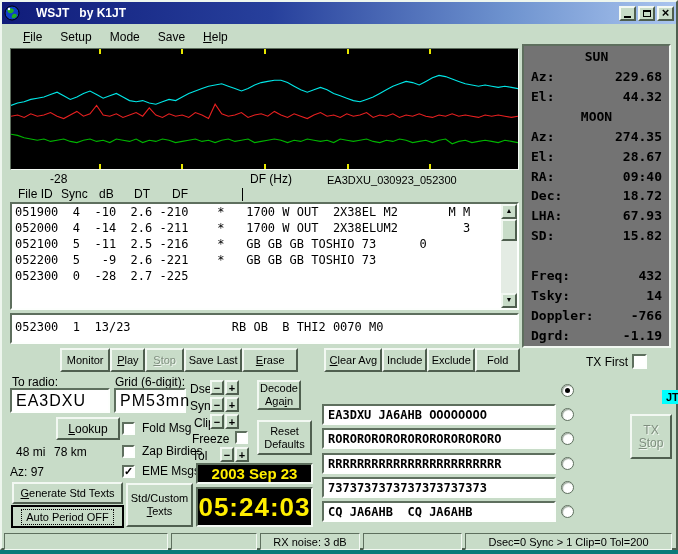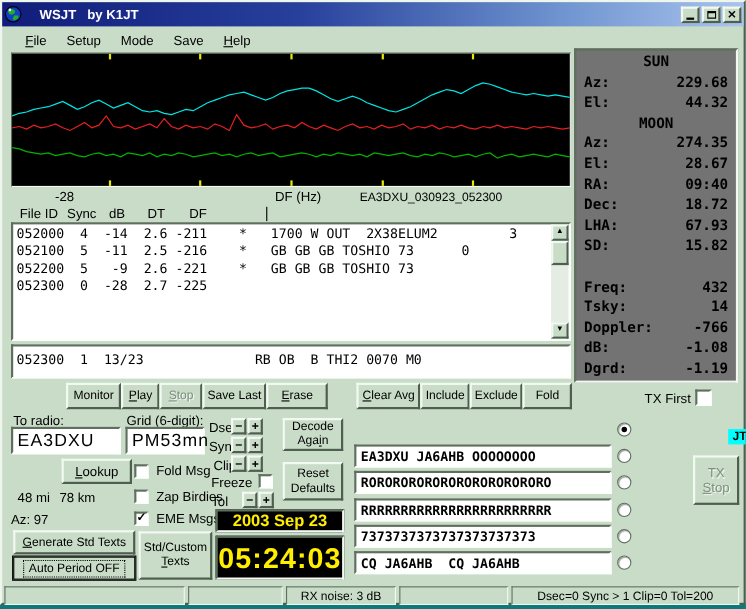--- a/index.html
+++ b/index.html
@@ -152,20 +152,21 @@
   <span class="tiny-label" style="left:325px;top:172px;">EA3DXU_030923_052300</span>
 
   <span class="small-label" style="left:16px;top:185px;">File ID</span>
   <span class="small-label" style="left:59px;top:185px;">Sync</span>
   <span class="small-label" style="left:97px;top:185px;">dB</span>
   <span class="small-label" style="left:132px;top:185px;">DT</span>
   <span class="small-label" style="left:170px;top:185px;">DF</span>
   <span class="caret" style="left:240px;top:186px;"></span>
 
   <div class="decode-box sunken-white">
+    <div class="mono-line">051900  4  -10  2.6 -210    *   1700 W OUT  2X38EL M2       M M</div>
     <div class="mono-line">052000  4  -14  2.6 -211    *   1700 W OUT  2X38ELUM2         3</div>
     <div class="mono-line">052100  5  -11  2.5 -216    *   GB GB GB TOSHIO 73      0</div>
     <div class="mono-line">052200  5   -9  2.6 -221    *   GB GB GB TOSHIO 73</div>
     <div class="mono-line">052300  0  -28  2.7 -225</div>
     <div class="vscroll">
       <div class="sb-btn" style="top:0;"><span>▲</span></div>
       <div class="sb-thumb"></div>
       <div class="sb-btn" style="bottom:0;"><span>▼</span></div>
     </div>
   </div>
@@ -256,24 +257,20 @@
         </div>
     <div class="astro-row">
           <span>Tsky:</span>
           <span>14</span>
         </div>
     <div class="astro-row">
           <span>Doppler:</span>
           <span>-766</span>
         </div>
     <div class="astro-row">
-          <span>dB:</span>
-          <span>-1.08</span>
-        </div>
-    <div class="astro-row">
           <span>Dgrd:</span>
           <span>-1.19</span>
         </div>
   </div>
 
   <span class="cb-label" style="left:10px;top:373px;">To radio:</span>
   <div class="field big-input" style="position:absolute;left:8px;top:386px;width:100px;height:25px;">
         <span>EA3DXU</span>
       </div>
   <span class="cb-label" style="left:113px;top:373px;">Grid (6-digit):</span>
@@ -318,21 +315,21 @@
   <span class="spin-label" style="left:190px;top:430px;">Freeze</span>
   <span class="checkbox" style="left:233px;top:429px;"></span>
   <span class="spin-label" style="left:190px;top:447px;">Tol</span>
   <div class="btn spin-btn" style="left:218px;top:445px;">
         <span>−</span>
       </div>
   <div class="btn spin-btn" style="left:233px;top:445px;">
         <span>+</span>
       </div>
 
-  <div class="btn two-line" style="position:absolute;left:255px;top:378px;width:55px;height:30px;">
+  <div class="btn two-line" style="position:absolute;left:255px;top:378px;width:44px;height:30px;">
     <span>Decode</span>
     <span><span>Aga</span><span class="ul">i</span><span>n</span></span>
   </div>
   <div class="btn two-line" style="position:absolute;left:255px;top:418px;width:55px;height:35px;">
     <span>Reset</span>
     <span>Defaults</span>
   </div>
 
   <span class="radio sel" style="left:559px;top:382px;"></span>
   <div class="field msg-field" style="top:402px;">EA3DXU JA6AHB OOOOOOOO</div>

